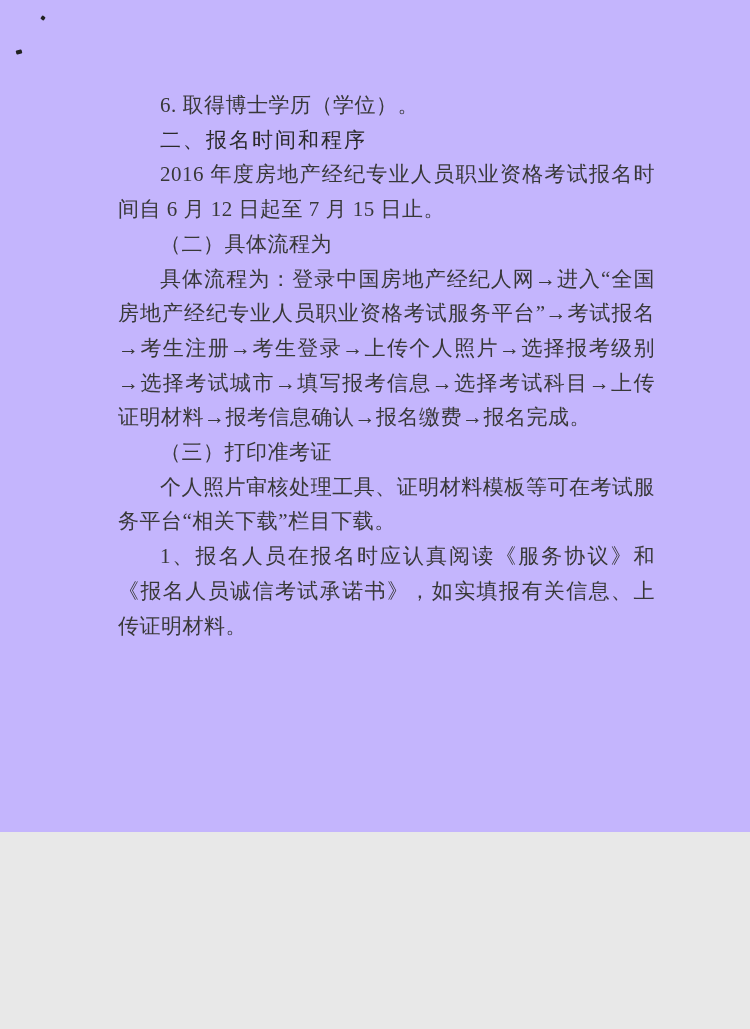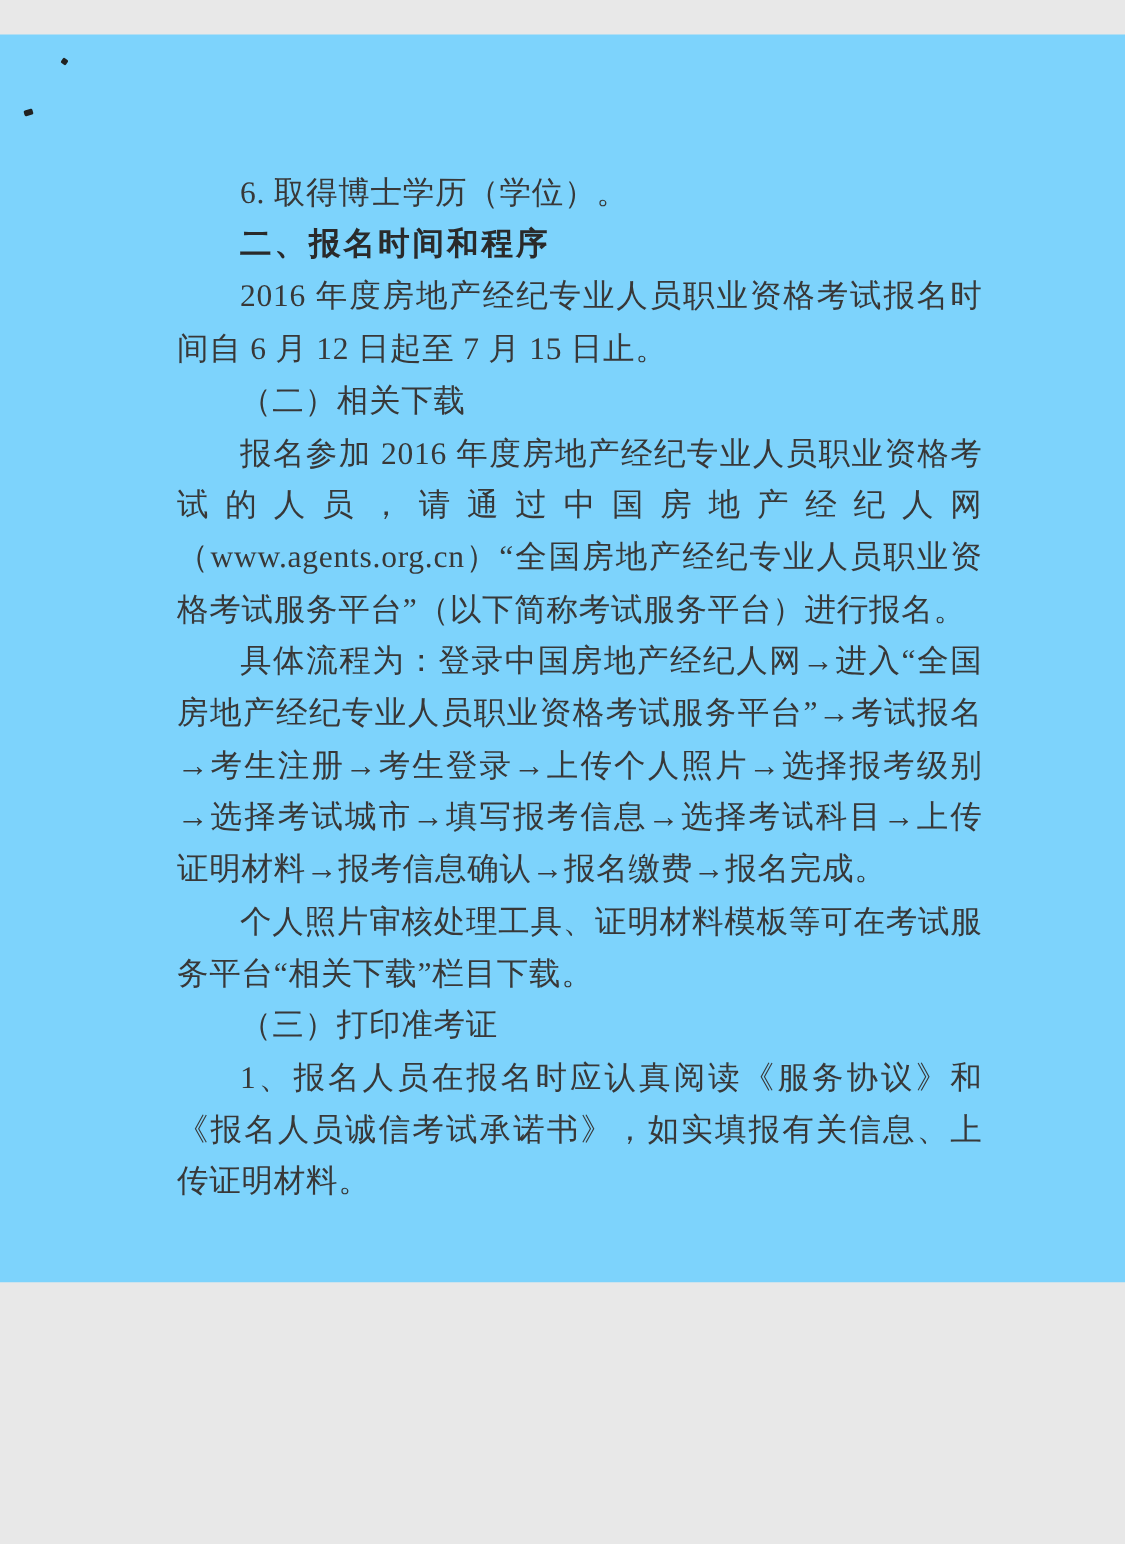--- a/index.html
+++ b/index.html
@@ -4,42 +4,41 @@
 <style>
   html, body {
     margin: 0;
     padding: 0;
     background: #e8e8e8;
   }
   .page {
     position: relative;
     width: 750px;
     height: 832px;
-    background: #7dd3fc;
+    background: #c4b5fd;
     overflow: hidden;
     font-family: "Liberation Serif", "DejaVu Serif", serif;
     color: #383838;
-    margin-top: 23px;
   }
   .content {
     position: absolute;
     left: 118px;
     top: 88px;
     width: 537px;
     font-size: 21px;
     line-height: 34.7px;
     text-align: justify;
     letter-spacing: 0.5px;
   }
   .para {
     margin: 0;
     text-indent: 2em;
   }
   .para.section-heading {
-    font-weight: bold;
+    font-weight: normal;
     font-family: "Liberation Sans", "DejaVu Sans", sans-serif;
     color: #2a2a2a;
     letter-spacing: 2px;
   }
   .footer-page-number {
     position: absolute;
     left: 562px;
     top: 928px;
     font-size: 20px;
     letter-spacing: 3px;
@@ -58,23 +57,22 @@
 
 <div class="page">
 
   <span class="speck speck-1"></span>
   <span class="speck speck-2"></span>
 
   <div class="content">
     <p class="para">6.  取得博士学历（学位）。</p>
     <p class="para section-heading">二、报名时间和程序</p>
     <p class="para">2016 年度房地产经纪专业人员职业资格考试报名时间自 6 月 12 日起至 7 月 15 日止。</p>
-    <p class="para">（二）相关下载</p>
-    <p class="para">报名参加 2016 年度房地产经纪专业人员职业资格考试的人员，请通过中国房地产经纪人网（www.agents.org.cn）“全国房地产经纪专业人员职业资格考试服务平台”（以下简称考试服务平台）进行报名。</p>
+    <p class="para">（二）具体流程为</p>
     <p class="para">具体流程为：登录中国房地产经纪人网→进入“全国房地产经纪专业人员职业资格考试服务平台”→考试报名→考生注册→考生登录→上传个人照片→选择报考级别→选择考试城市→填写报考信息→选择考试科目→上传证明材料→报考信息确认→报名缴费→报名完成。</p>
+    <p class="para">（三）打印准考证</p>
     <p class="para">个人照片审核处理工具、证明材料模板等可在考试服务平台“相关下载”栏目下载。</p>
-    <p class="para">（三）打印准考证</p>
     <p class="para">1、报名人员在报名时应认真阅读《服务协议》和《报名人员诚信考试承诺书》，如实填报有关信息、上传证明材料。</p>
   </div>
 
   <div class="footer-page-number">— 7 —</div>
 
 </div>
 
 </body></html>

